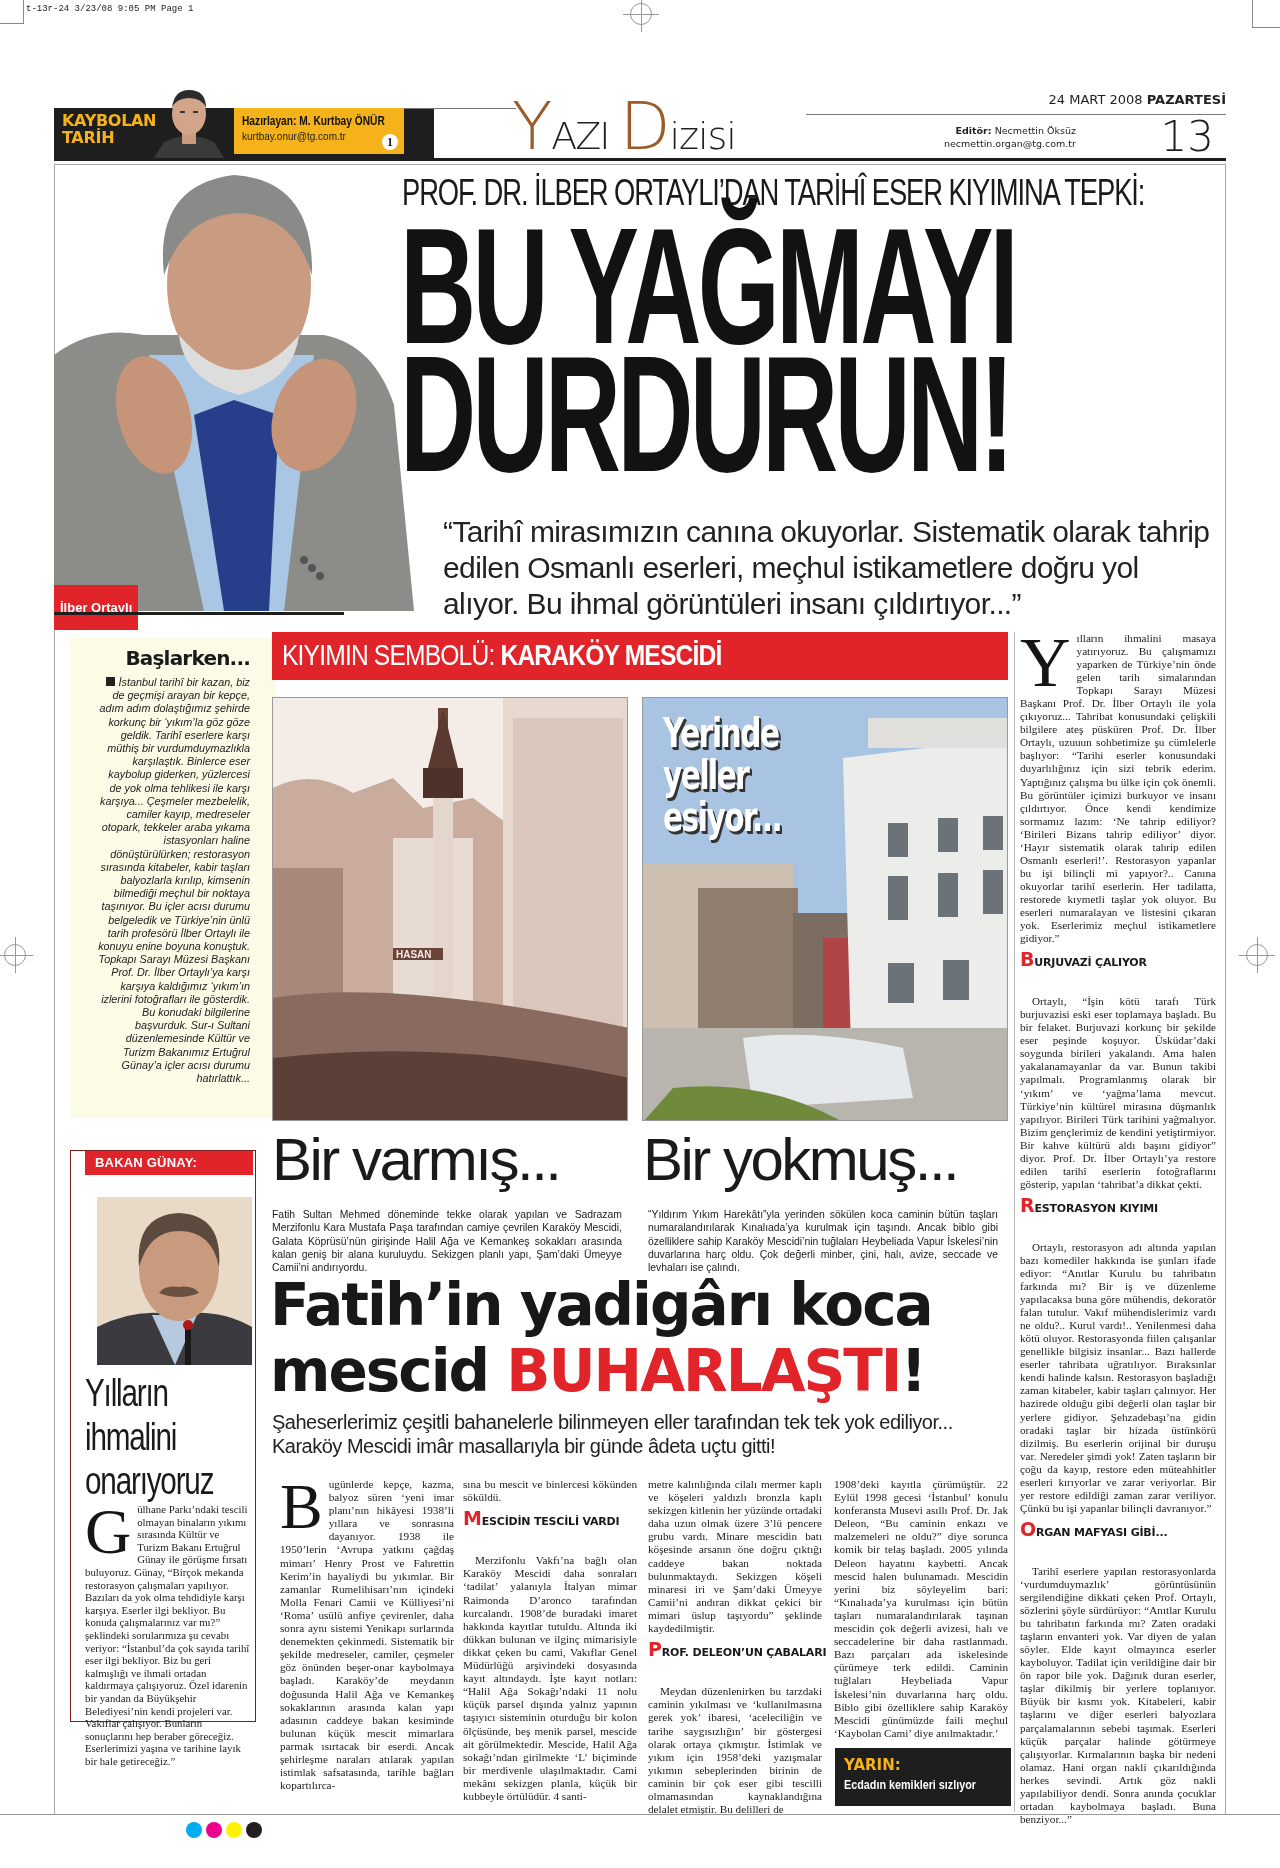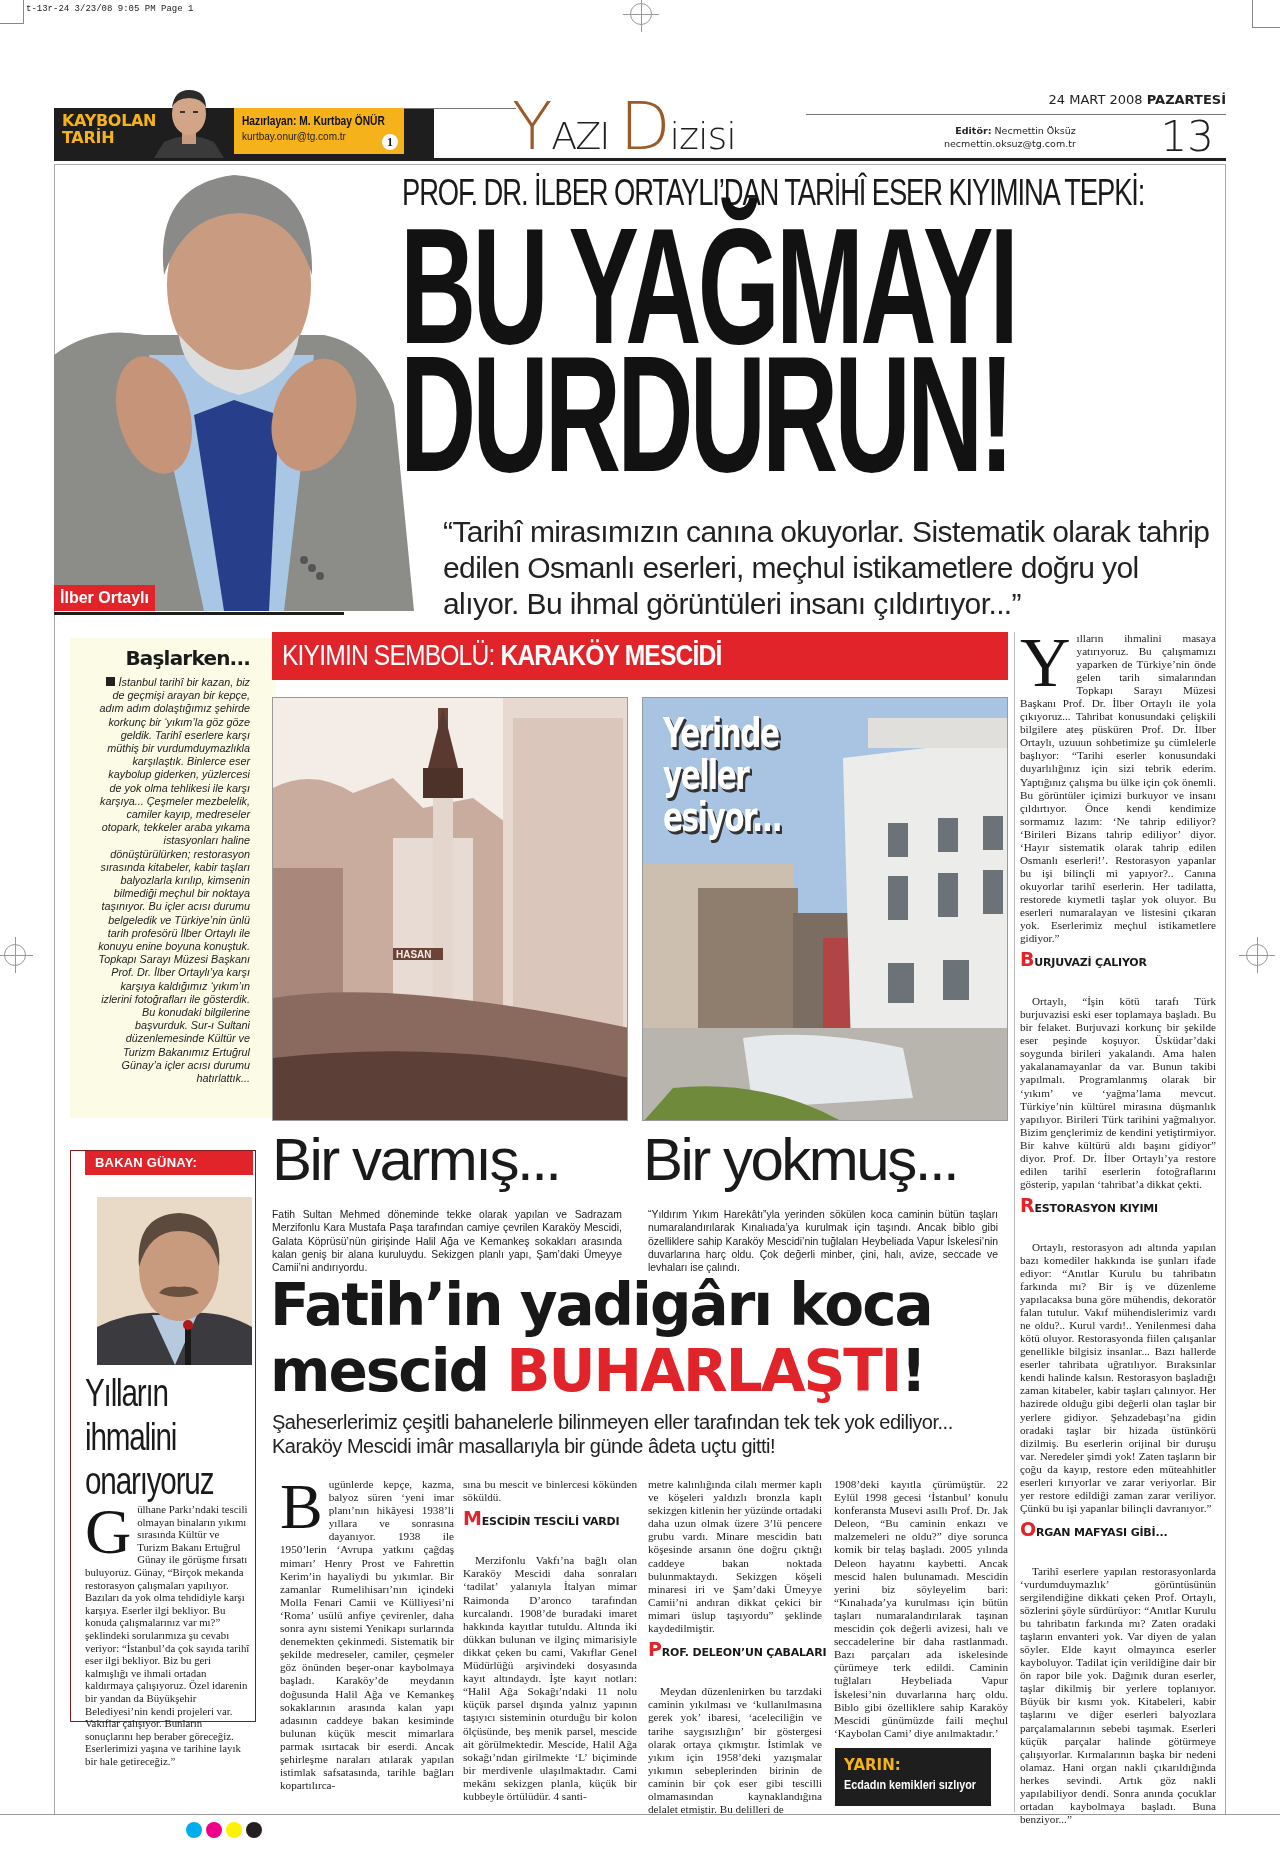--- a/index.html
+++ b/index.html
@@ -32,21 +32,21 @@
   .editor { position: absolute; left: 890px; top: 38px; font-family: "DejaVu Sans", sans-serif; font-size: 9.5px; line-height: 13px; color: #222; text-align: right; }
   .editor b { font-weight: 700; }
   .page-no { position: absolute; right: 12px; top: 26px; font-family: "DejaVu Sans", sans-serif; font-weight: 200; font-size: 42px; color: #1e1e1e; }
 
   
   .frame { position: absolute; left: 54px; top: 164px; width: 1172px; height: 1650px; border: 1px solid #aaa; border-bottom: none; }
   .bottom-rule { position: absolute; left: 0; right: 0; top: 1814px; height: 1px; background: #999; }
 
   
   .portrait { position: absolute; left: 54px; top: 165px; width: 360px; height: 446px; overflow: hidden; }
-  .portrait-caption { position: absolute; left: 54px; top: 585px; background: #e0242a; color: #fff; font-weight: 700; font-size: 16px; padding: 4px 6px; }
+  .portrait-caption { position: absolute; left: 54px; top: 585px; background: #e0242a; color: #fff; font-weight: 700; font-size: 13px; padding: 15px 6px; }
   .portrait-baseline { position: absolute; left: 54px; top: 612px; width: 290px; height: 3px; background: #1e1e1e; }
 
   
   .kicker { position: absolute; left: 402px; top: 172px; width: 820px; font-family: "Liberation Sans", sans-serif; font-size: 37px; color: #1a1a1a; letter-spacing: -1.5px; transform: scaleX(0.74); transform-origin: left; white-space: nowrap; }
   .headline { position: absolute; left: 400px; top: 222px; font-family: "Liberation Sans", sans-serif; font-weight: 900; color: #121212; font-size: 165px; line-height: 128px; letter-spacing: -6px; transform: scaleX(0.64); transform-origin: left top; white-space: nowrap; }
   .dek { position: absolute; left: 443px; top: 514px; width: 770px; font-family: "Liberation Sans", sans-serif; font-size: 30px; line-height: 36px; color: #222; letter-spacing: -0.6px; }
 
   
   .basl-box { position: absolute; left: 70px; top: 638px; width: 206px; height: 480px; background: #fbfbe6; padding: 8px 26px; text-align: right; }
   .basl-title { font-family: "DejaVu Sans", sans-serif; font-weight: 700; font-size: 20px; letter-spacing: -0.8px; color: #1a1a1a; margin-bottom: 6px; }
@@ -74,21 +74,21 @@
 
   .fatih { position: absolute; left: 270px; top: 1272px; font-family: "DejaVu Sans", sans-serif; font-weight: 900; font-size: 58px; line-height: 66px; color: #181818; letter-spacing: -2px; white-space: nowrap; }
   .fatih .red { color: #e0242a; }
   .fatih-dek { position: absolute; left: 272px; top: 1410px; width: 740px; font-family: "Liberation Sans", sans-serif; font-size: 20px; line-height: 24px; color: #222; letter-spacing: -0.5px; }
 
   .body-col { position: absolute; top: 1478px; width: 174px; font-family: "Liberation Serif", serif; font-size: 11.2px; line-height: 13.1px; color: #222; text-align: justify; }
   .subhead { font-family: "DejaVu Sans", sans-serif; font-weight: 700; font-size: 11px; color: #1a1a1a; margin: 8px 0 6px 0; white-space: nowrap; letter-spacing: -0.2px; }
   .subhead .cap { color: #e0242a; font-size: 19px; font-weight: 900; }
   .indent { text-indent: 12px; margin-top: 26px; }
 
-  .yarin { position: absolute; left: 835px; top: 1748px; width: 156px; height: 58px; background: #1e1e1e; padding: 8px 9px; }
+  .yarin { position: absolute; left: 835px; top: 1748px; width: 176px; height: 58px; background: #1e1e1e; padding: 8px 9px; }
   .yarin-title { color: #f6b21b; font-family: "DejaVu Sans", sans-serif; font-weight: 900; font-size: 15px; }
   .yarin-text { color: #fff; font-weight: 700; font-size: 12px; margin-top: 4px; transform: scaleX(0.9); transform-origin: left; white-space: nowrap; }
 
   .right-col { position: absolute; left: 1020px; top: 632px; width: 196px; font-family: "Liberation Serif", serif; font-size: 11.2px; line-height: 13.05px; color: #222; text-align: justify; }
   .dropY { float: left; font-family: "Liberation Serif", serif; font-size: 70px; line-height: 54px; margin: 4px 6px 0 0; color: #151515; }
 
   .col-rule { position: absolute; background: #bbb; width: 1px; }
 
   .cmyk { position: absolute; left: 186px; top: 1822px; display: flex; gap: 4px; }
   .cmyk span { width: 16px; height: 16px; border-radius: 50%; display: inline-block; }
@@ -126,21 +126,21 @@
   </div>
   <div class="mh-line-top"></div>
   <div class="logo">
     <span class="big" style="color:#9a5a2a">Y</span><span class="yazi">AZI</span>
     <span class="big">D</span><span>izisi</span>
   </div>
   <div class="mh-line-right"></div>
   <div class="date"><span>24 MART 2008</span> <b>PAZARTESİ</b></div>
   <div class="editor">
     <div><b>Editör:</b> <span>Necmettin Öksüz</span></div>
-    <div>necmettin.oksuz@tg.com.tr</div>
+    <div>necmettin.organ@tg.com.tr</div>
   </div>
   <div class="page-no">13</div>
   <div class="mh-rule"></div>
 </div>
 
 <div class="frame"></div>
 
 <div class="portrait">
   <svg width="360" height="446" viewBox="0 0 360 446">
     <path d="M0 446 L0 190 Q40 160 90 170 L270 170 Q320 180 340 240 L360 446 Z" fill="#8c8c88"></path>

